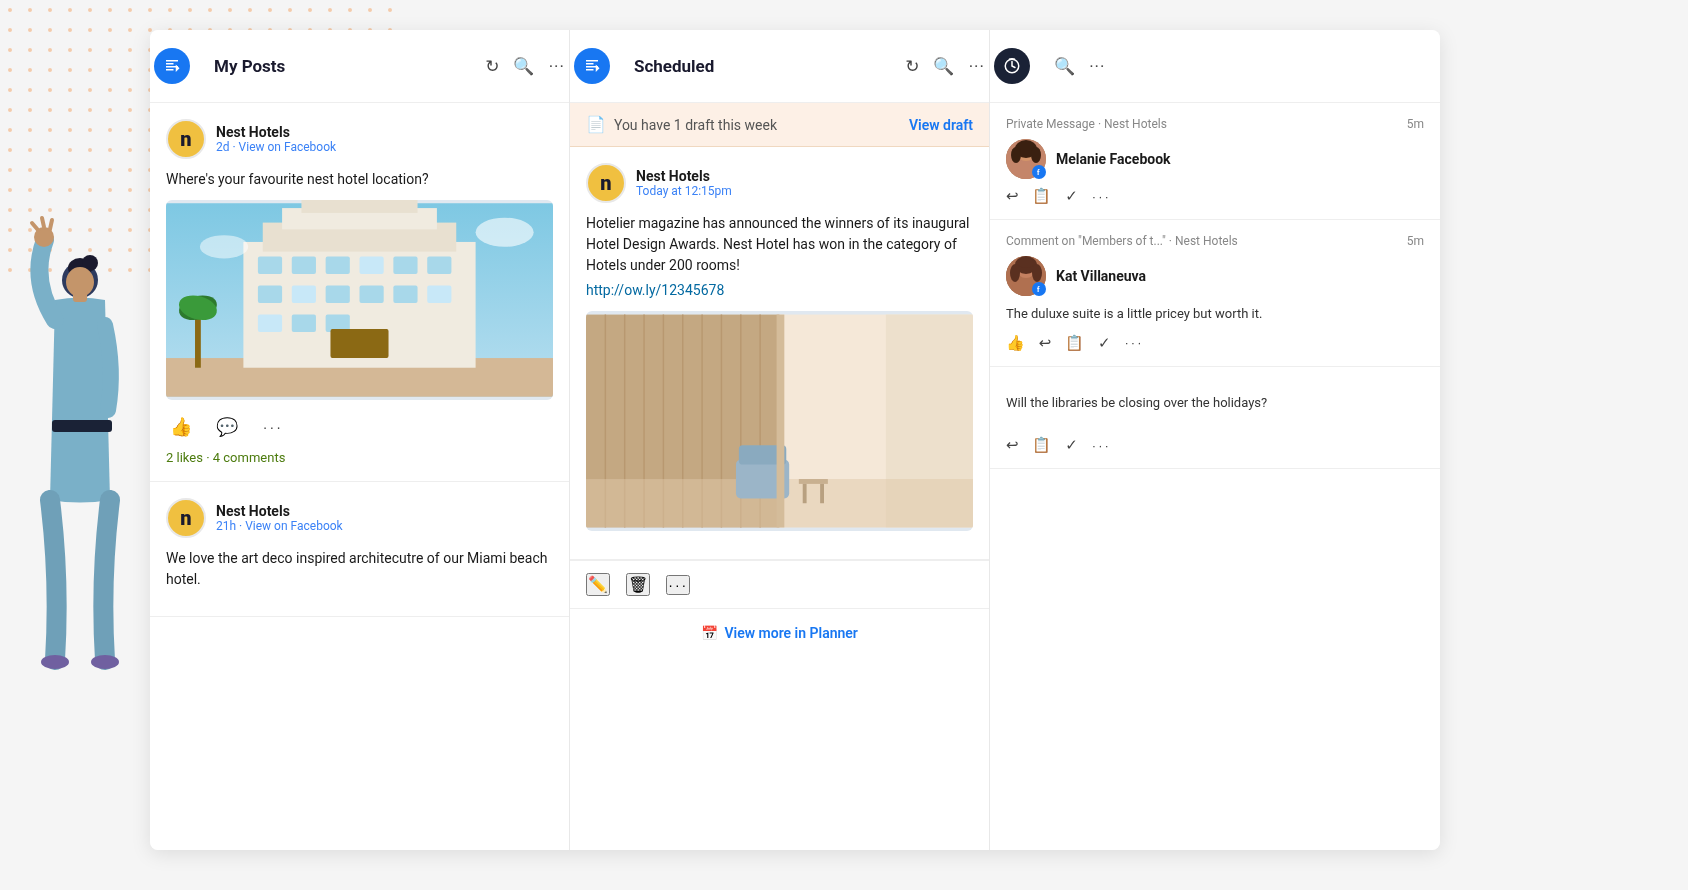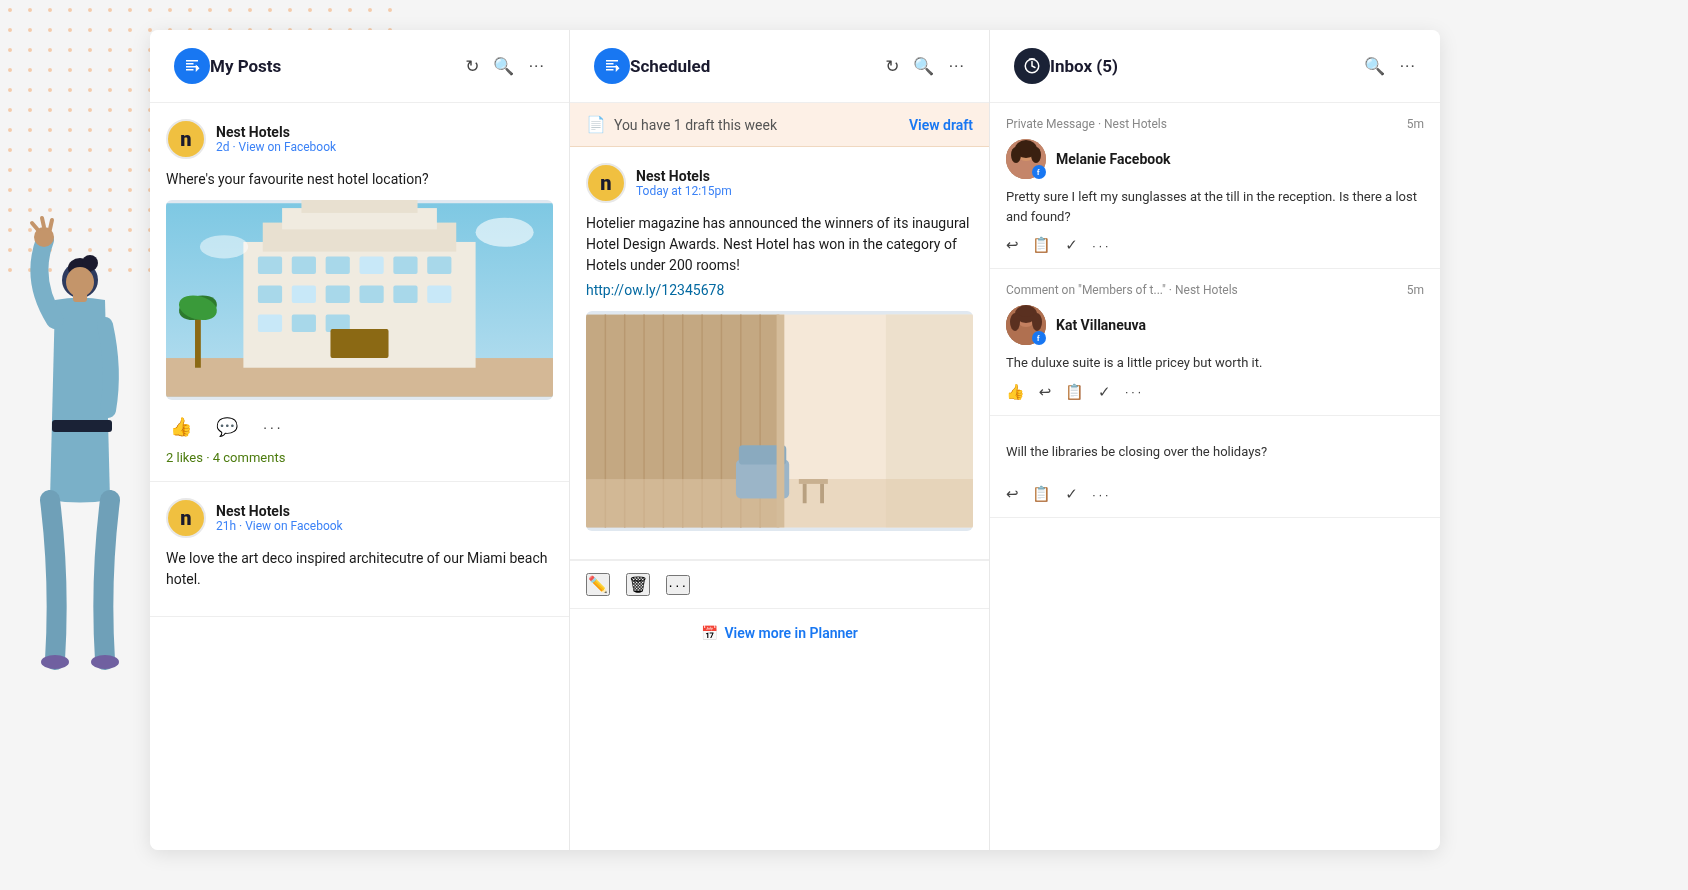--- a/index.html
+++ b/index.html
@@ -35,23 +35,23 @@
       display: flex;
       flex-direction: column;
     }
 
     .panel:last-child { border-right: none; }
 
     
     .panel-header {
       display: flex;
       align-items: center;
-      padding: 18px 24px;
+      padding: 18px 4px;
       border-bottom: 1px solid #eee;
-      gap: 0;
+      gap: 24px;
     }
 
     .panel-icon {
       width: 36px; height: 36px;
       border-radius: 50%;
       display: flex; align-items: center; justify-content: center;
       flex-shrink: 0;
     }
 
     .panel-icon.blue { background: #1877f2; }
@@ -546,21 +546,20 @@
 
     <div class="panel inbox-panel">
       <div class="panel-header">
         <div class="panel-icon dark">
           <svg viewBox="0 0 24 24" fill="white" xmlns="http://www.w3.org/2000/svg">
             <circle cx="12" cy="12" r="9" fill="none" stroke="white" stroke-width="2"></circle>
             <path d="M12 6v6l4 2" stroke="white" stroke-width="2" stroke-linecap="round" fill="none"></path>
             <path d="M8 3 Q12 2 16 3" stroke="white" stroke-width="2" fill="none"></path>
           </svg>
         </div>
-        <span class="panel-title">Inbox (5)</span>
         <div class="panel-actions">
           <span style="font-size:17px; cursor:pointer;">🔍</span>
           <span style="font-size:17px; cursor:pointer; letter-spacing:1px;">···</span>
         </div>
       </div>
 
       <div class="inbox-message">
         <div class="inbox-meta">
           <span>
             <span>Private Message</span>
@@ -586,21 +585,20 @@
             </div>
             <div class="fb-badge">
               <svg width="10" height="10" viewBox="0 0 10 10" xmlns="http://www.w3.org/2000/svg">
                 <circle cx="5" cy="5" r="5" fill="#1877f2"></circle>
                 <text x="3" y="7.5" font-size="7" fill="white" font-weight="bold">f</text>
               </svg>
             </div>
           </div>
           <span class="inbox-sender-name">Melanie Facebook</span>
         </div>
-        <div class="inbox-text">Pretty sure I left my sunglasses at the till in the reception. Is there a lost and found?</div>
         <div class="inbox-actions">
           <button class="action-btn" style="font-size:15px;">↩</button>
           <button class="action-btn" style="font-size:15px;">📋</button>
           <button class="action-btn" style="font-size:15px;">✓</button>
           <button class="action-btn" style="font-size:13px; letter-spacing:2px;">···</button>
         </div>
       </div>
 
       <div class="inbox-message">
         <div class="inbox-meta">

